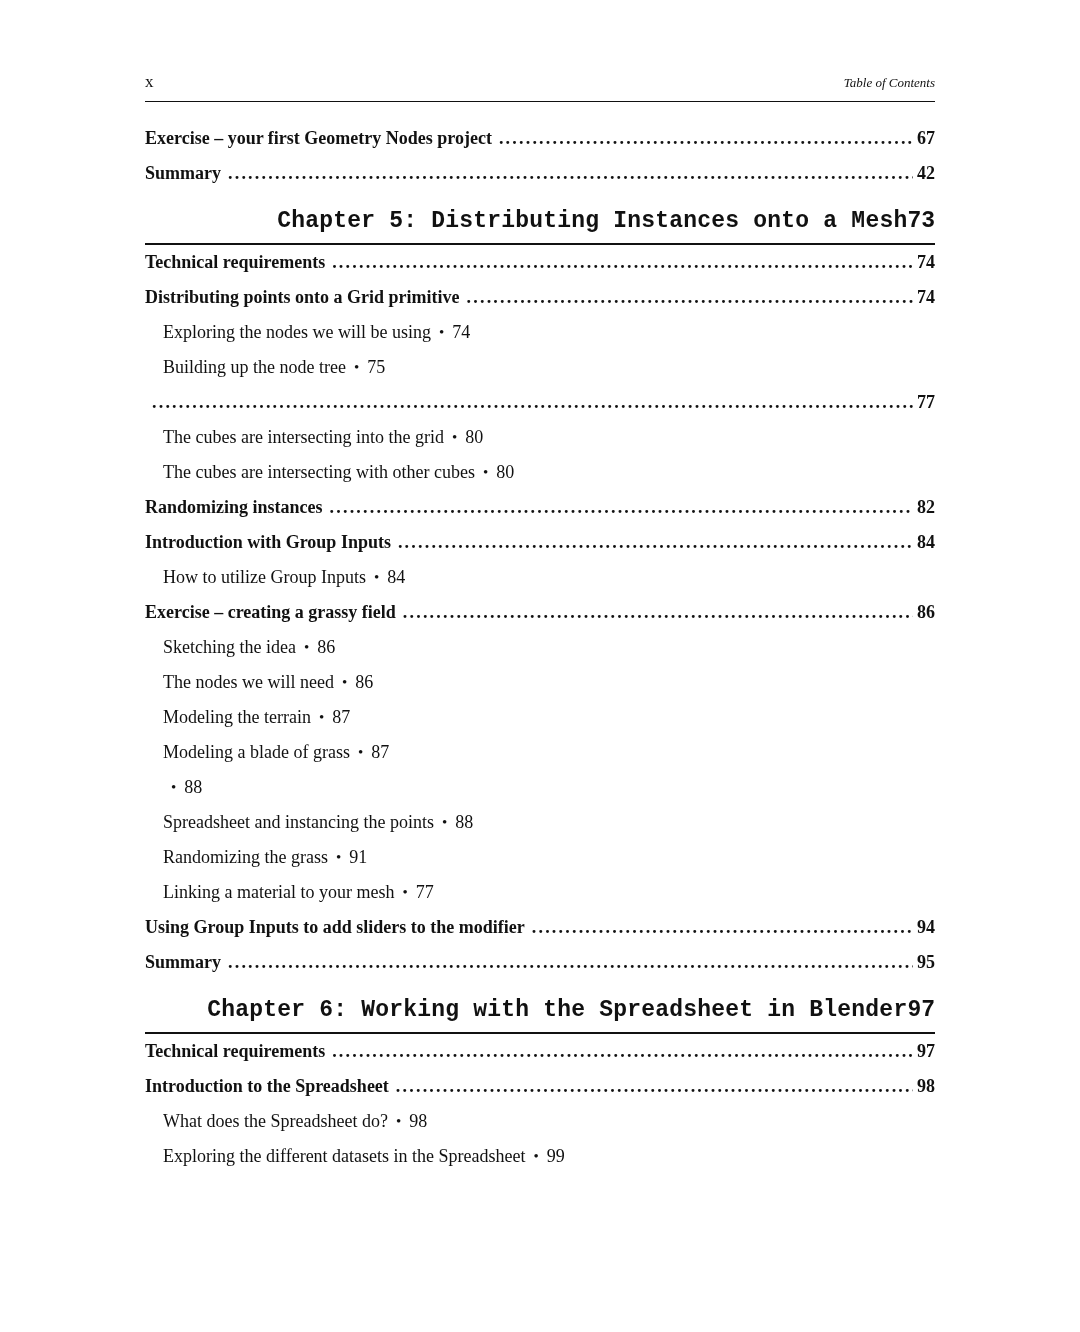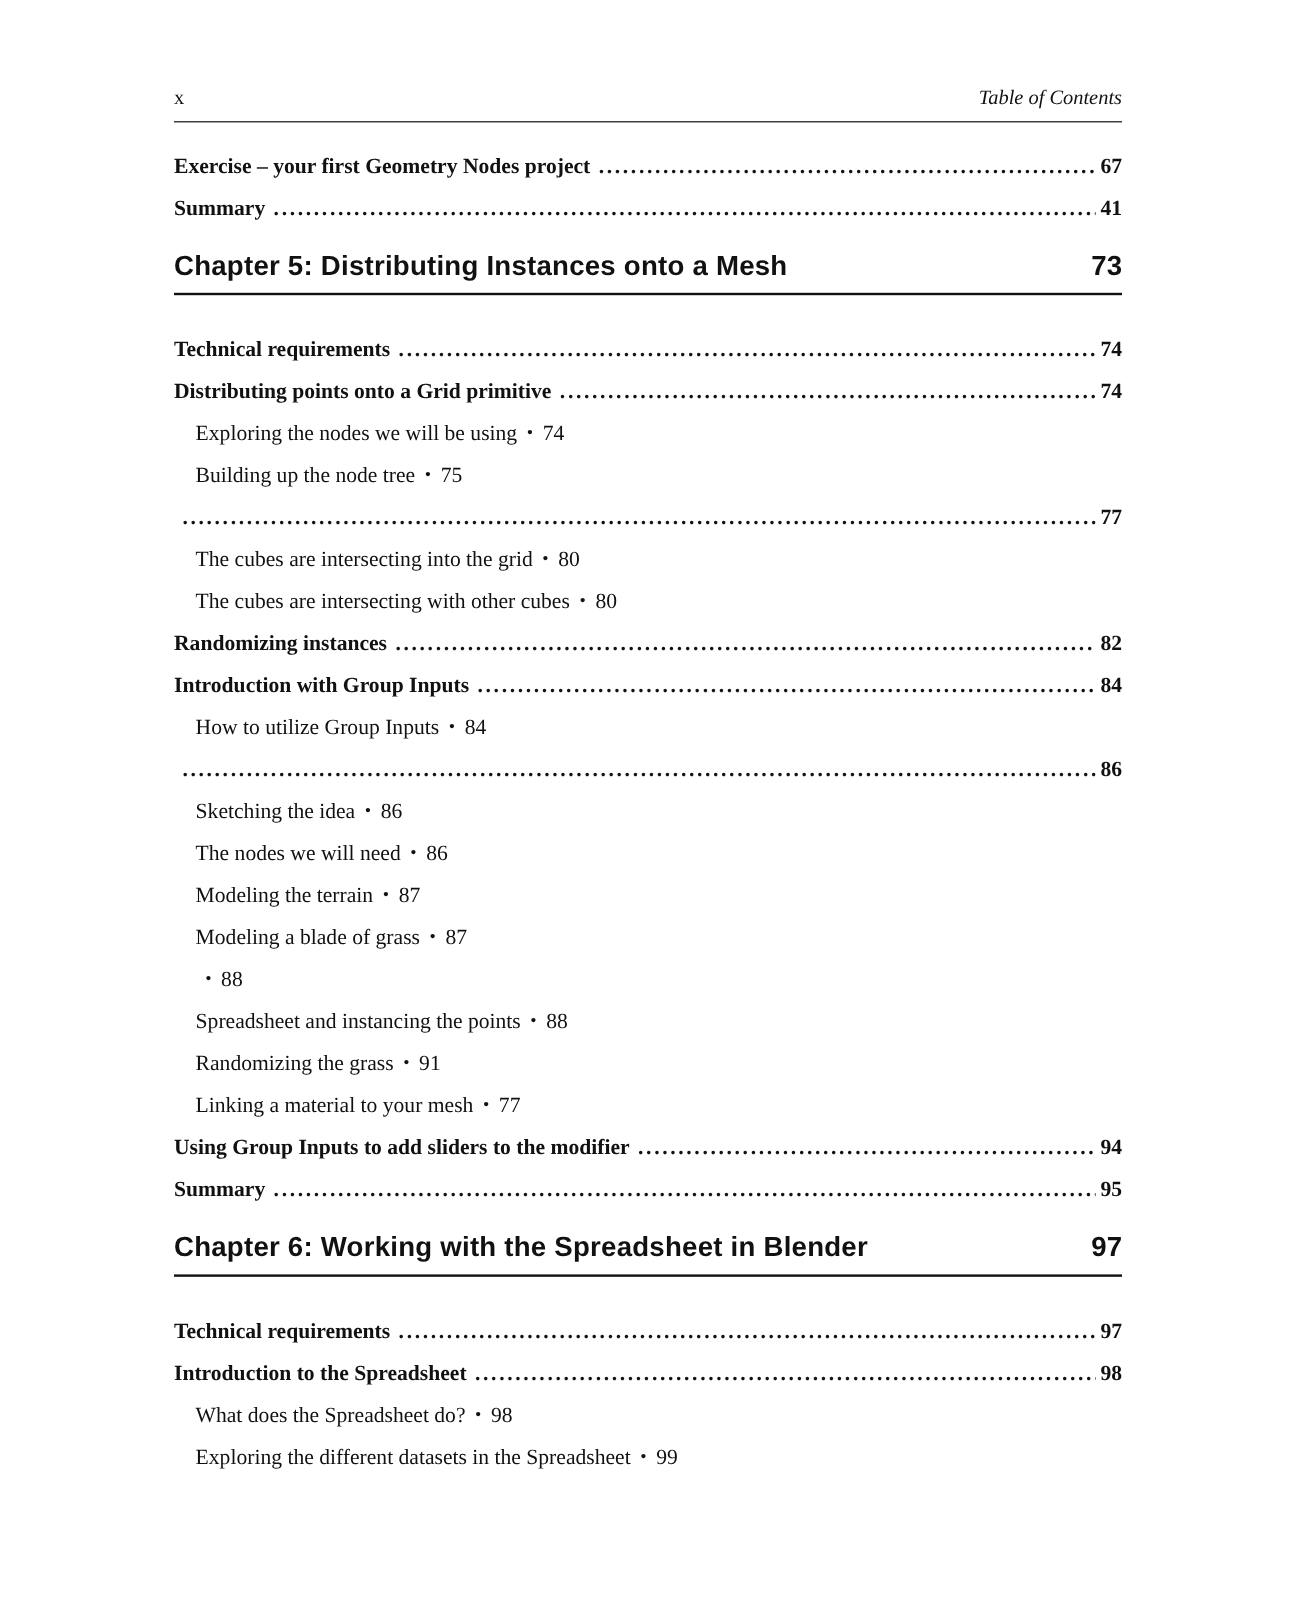--- a/index.html
+++ b/index.html
@@ -21,21 +21,21 @@
     justify-content: space-between;
     align-items: baseline;
     border-bottom: 1.5px solid #111111;
     padding-bottom: 9px;
   }
   .folio {
     font-size: 17px;
     font-family: "Liberation Serif", serif;
   }
   .running-title {
-    font-size: 17px;
+    font-size: 13px;
     font-style: italic;
     font-family: "Liberation Serif", serif;
   }
   
   .toc { padding-top: 19px; }
   .toc-row {
     display: flex;
     align-items: flex-start;
     height: 35px;
     line-height: 35px;
@@ -60,29 +60,29 @@
   }
   .toc-page { white-space: nowrap; }
   .toc-bullet {
     display: inline-block;
     margin: 0 8px;
     font-size: 15px;
   }
   
   .chapter-heading {
     display: flex;
-    justify-content: space-between;
+    justify-content: flex-end;
     align-items: baseline;
-    font-family: Liberation Sans, sans-serif;
+    font-family: Liberation Mono, monospace;
     font-weight: bold;
     font-size: 23px;
     border-bottom: 2px solid #111111;
     padding-bottom: 9px;
     margin-top: 17px;
-    margin-bottom: 28px;
+    margin-bottom: 0;
   }
   .chapter-title { letter-spacing: 0.2px; }
 </style>
 </head>
 <body>
 
 <div class="page">
   <div class="running-header">
     <span class="folio">x</span>
     <span class="running-title">Table of Contents</span>
@@ -90,21 +90,21 @@
 
   <div class="toc">
       <div class="toc-row level-1">
         <span class="toc-label">Exercise – your first Geometry Nodes project</span>
         <span class="toc-dots"></span>
         <span class="toc-page">67</span>
       </div>
       <div class="toc-row level-1">
         <span class="toc-label">Summary</span>
         <span class="toc-dots"></span>
-        <span class="toc-page">41</span>
+        <span class="toc-page">42</span>
       </div>
       <div class="chapter-heading">
         <span class="chapter-title">Chapter 5: Distributing Instances onto a Mesh</span>
         <span class="chapter-page">73</span>
       </div>
       <div class="toc-row level-1">
         <span class="toc-label">Technical requirements</span>
         <span class="toc-dots"></span>
         <span class="toc-page">74</span>
       </div>
@@ -146,20 +146,21 @@
         <span class="toc-label">Introduction with Group Inputs</span>
         <span class="toc-dots"></span>
         <span class="toc-page">84</span>
       </div>
       <div class="toc-row level-2">
         <span class="toc-label">How to utilize Group Inputs</span>
         <span class="toc-bullet">•</span>
         <span class="toc-page">84</span>
       </div>
       <div class="toc-row level-1">
+        <span class="toc-label">Exercise – creating a grassy field</span>
         <span class="toc-dots"></span>
         <span class="toc-page">86</span>
       </div>
       <div class="toc-row level-2">
         <span class="toc-label">Sketching the idea</span>
         <span class="toc-bullet">•</span>
         <span class="toc-page">86</span>
       </div>
       <div class="toc-row level-2">
         <span class="toc-label">The nodes we will need</span>

